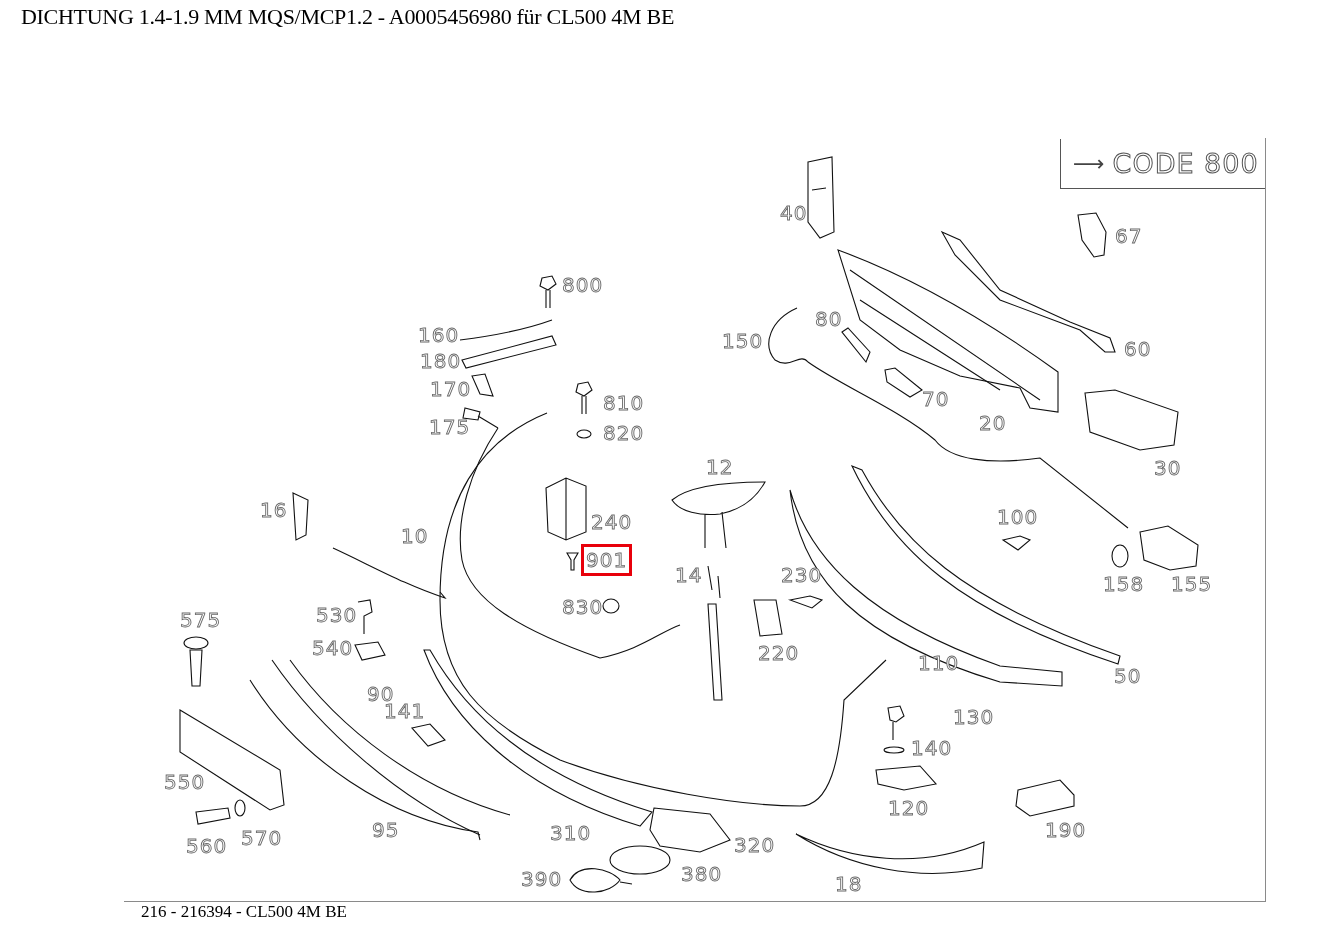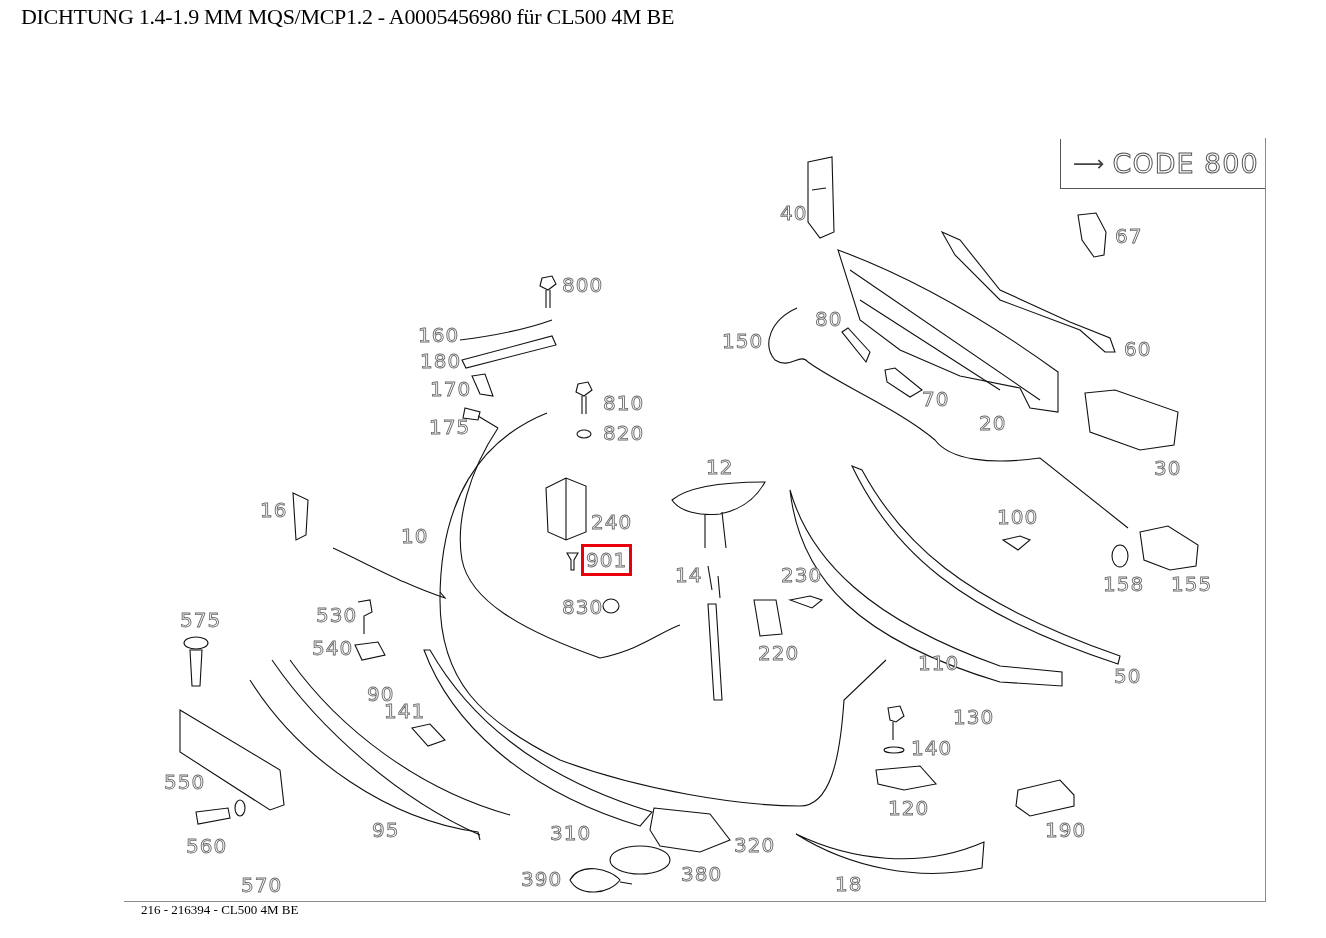--- a/index.html
+++ b/index.html
@@ -17,21 +17,21 @@
     border-left: 1px solid #555; border-bottom: 1px solid #555; box-sizing: border-box;
     display: flex; align-items: center; padding-left: 12px;
   }
   .code-arrow { font-family: "DejaVu Sans", sans-serif; font-size: 22px; color: #444; margin-right: 8px; }
   .code-text {
     font-family: "DejaVu Sans", sans-serif; font-size: 27px; color: #fff;
     -webkit-text-stroke: 1px #555; letter-spacing: 1px;
   }
   .footer {
     position: absolute; left: 141px; top: 902px;
-    font-family: "Liberation Serif", "DejaVu Serif", serif; font-size: 13px; color: #000; white-space: nowrap;
+    font-family: "Liberation Serif", "DejaVu Serif", serif; font-size: 17px; color: #000; white-space: nowrap;
   }
   .callout {
     position: absolute;
     font-family: "DejaVu Sans", sans-serif; font-size: 20px; line-height: 22px;
     color: #fff; -webkit-text-stroke: 0.9px #6a6a6a; letter-spacing: 1px;
     white-space: nowrap; cursor: pointer;
   }
   .callout.hl { outline: 3px solid #e8000b; outline-offset: 0px; padding: 2px 2px; }
   svg.parts { position: absolute; left: 0; top: 0; }
   svg.parts * { fill: none; stroke: #111; stroke-width: 1.1; }
@@ -176,21 +176,21 @@
       <div class="callout" style="left: 1114px; top: 665px;">50</div>
       <div class="callout" style="left: 331px; top: 683px; margin-left: 36px;">90</div>
       <div class="callout" style="left: 384px; top: 700px;">141</div>
       <div class="callout" style="left: 953px; top: 706px;">130</div>
       <div class="callout" style="left: 911px; top: 737px;">140</div>
       <div class="callout" style="left: 164px; top: 771px;">550</div>
       <div class="callout" style="left: 888px; top: 797px;">120</div>
       <div class="callout" style="left: 372px; top: 819px;">95</div>
       <div class="callout" style="left: 1045px; top: 819px;">190</div>
       <div class="callout" style="left: 550px; top: 822px;">310</div>
-      <div class="callout" style="left: 241px; top: 874px;">570</div>
+      <div class="callout" style="left: 241px; top: 827px;">570</div>
       <div class="callout" style="left: 186px; top: 835px;">560</div>
       <div class="callout" style="left: 734px; top: 834px;">320</div>
       <div class="callout" style="left: 681px; top: 863px;">380</div>
       <div class="callout" style="left: 521px; top: 868px;">390</div>
       <div class="callout" style="left: 835px; top: 873px;">18</div>
     </div>
 </div>
 
 <div class="footer">216 - 216394 - CL500 4M BE</div>
 

